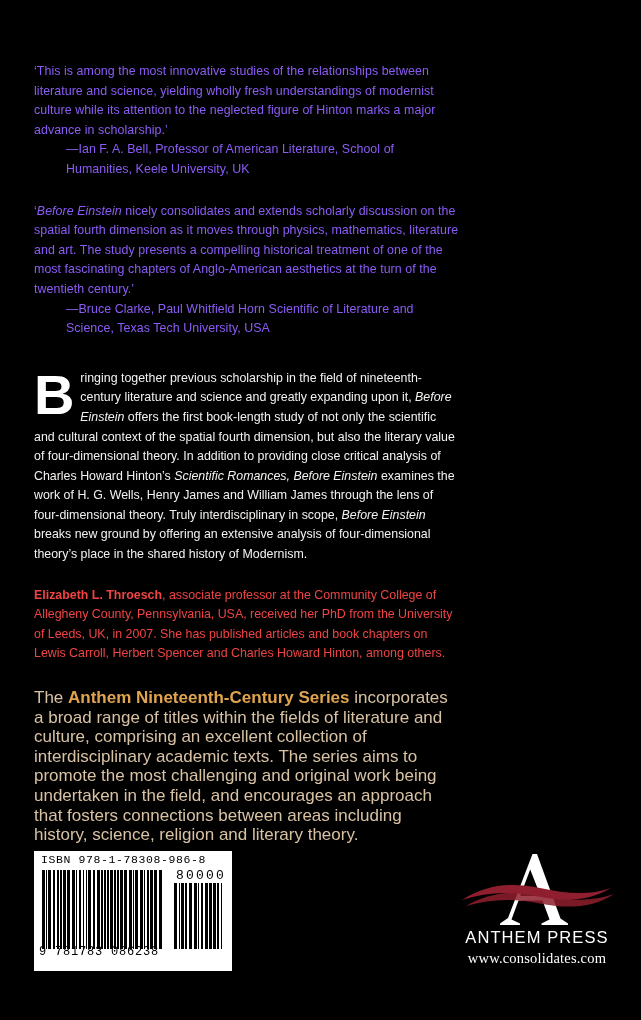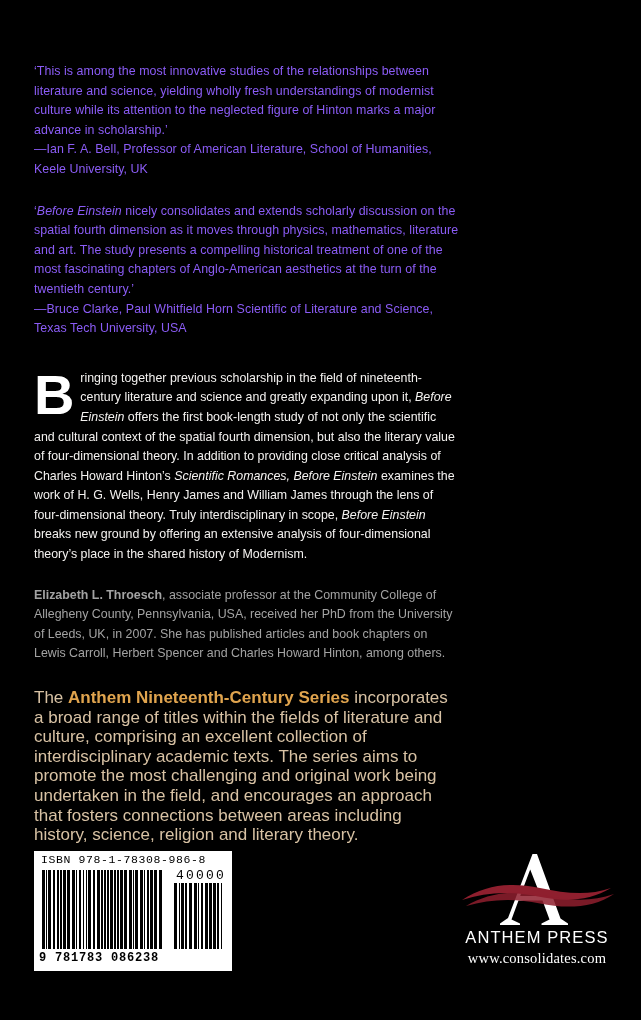--- a/index.html
+++ b/index.html
@@ -34,20 +34,21 @@
   .blurb {
     font-size: 12.4px;
     line-height: 19.6px;
     color: #8b5cf6;
     letter-spacing: 0.005em;
     margin: 0 0 22px 0;
     font-weight: 400;
   }
   .blurb .attrib {
     display: block;
+    margin-left: 32px;
   }
   em { font-style: italic; }
 
   
   .description {
     font-size: 12.4px;
     line-height: 19.6px;
     color: #f4f2f0;
     margin: 0;
     padding-top: 8px;
@@ -60,21 +61,21 @@
     line-height: 47px;
     color: #ffffff;
     margin: 2px 7px 0 0;
     letter-spacing: -0.02em;
   }
 
   
   .bio {
     font-size: 12.4px;
     line-height: 19.6px;
-    color: #a3a3a3;
+    color: #ef4444;
     margin: 21px 0 12px 0;
   }
   .bio b, .bio strong { font-weight: 700; }
 
   
   .series {
     font-size: 17px;
     line-height: 19.6px;
     color: #d8c2a4;
     margin: 24px 0 0 0;
@@ -140,27 +141,26 @@
   }
   .bar {
     position: absolute;
     top: 0;
     height: 100%;
     background: #000000;
   }
   .barcode-ean {
     position: absolute;
     left: 5px;
-    bottom: 6px;
+    bottom: 12px;
     font-family: "Liberation Mono", monospace;
     font-size: 12px;
     letter-spacing: 0.8px;
     color: #000000;
     white-space: nowrap;
-    font-weight: bold;
   }
 
   
   .publisher {
     position: absolute;
     left: 448px;
     top: 848px;
     width: 178px;
     text-align: center;
   }
@@ -211,21 +211,21 @@
 
     <p class="series">
       <span>The </span><span class="series-name">Anthem Nineteenth-Century Series</span><span> incorporates a broad range of titles within the fields of literature and culture, comprising an excellent collection of interdisciplinary academic texts. The series aims to promote the most challenging and original work being undertaken in the field, and encourages an approach that fosters connections between areas including history, science, religion and literary theory.</span>
     </p>
 
   </div>
 
 
   <div class="barcode-label">
     <div class="barcode-isbn">ISBN 978-1-78308-986-8</div>
-    <div class="barcode-addon-digits">40000</div>
+    <div class="barcode-addon-digits">80000</div>
     <div class="bars-main">
         <span class="bar" style="left:0px;width:3px;"></span>
         <span class="bar" style="left:4px;width:1px;"></span>
         <span class="bar" style="left:6px;width:3px;"></span>
         <span class="bar" style="left:11px;width:2px;"></span>
         <span class="bar" style="left:15px;width:2px;"></span>
         <span class="bar" style="left:18px;width:2px;"></span>
         <span class="bar" style="left:21px;width:3px;"></span>
         <span class="bar" style="left:25px;width:3px;"></span>
         <span class="bar" style="left:30px;width:3px;"></span>

